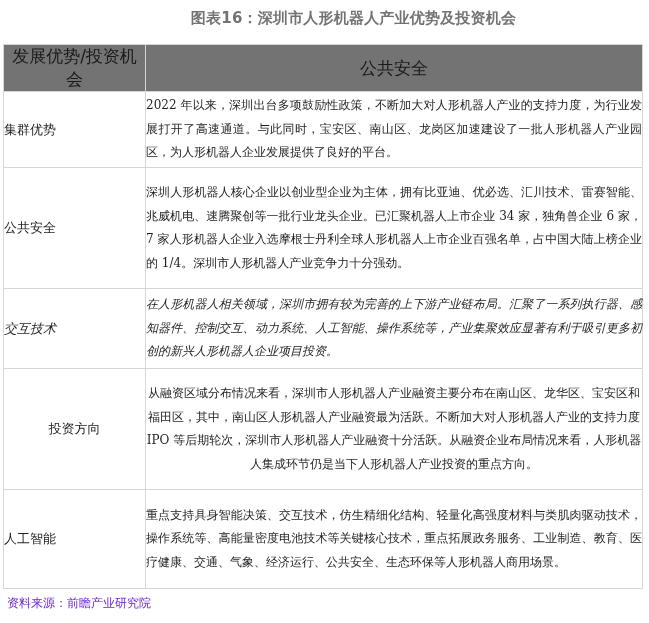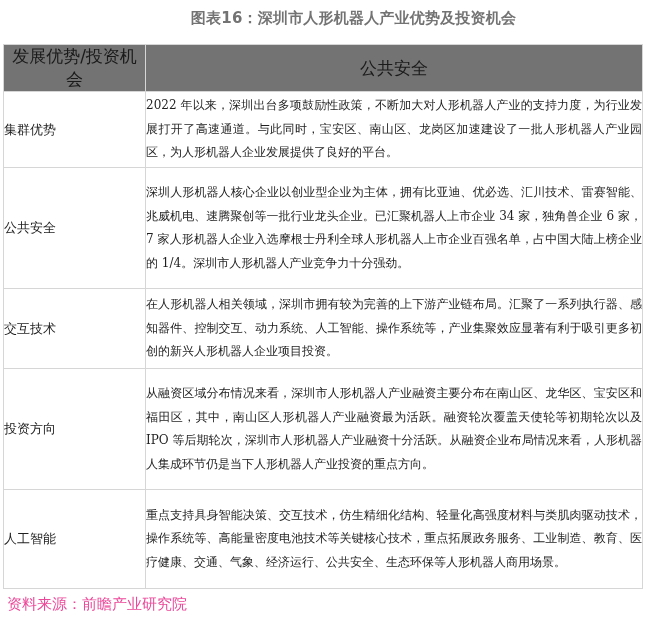--- a/index.html
+++ b/index.html
@@ -60,29 +60,29 @@
     td.detail {
       font-family: "DejaVu Serif", "Liberation Serif", serif;
       font-size: 12px;
       line-height: 23.5px;
       padding: 5px 6px 5px 9px;
       text-align: justify;
       text-justify: inter-character;
     }
     tr.r1 td { height: 75px; }
     tr.r2 td { height: 120px; }
-    tr.r3 td { height: 79px; }
-    tr.r4 td { height: 120px; }
+    tr.r3 td { height: 79px; font-style: italic; }
+    tr.r4 td { height: 120px; text-align: center; }
     tr.r5 td { height: 98px; }
     .footer-left {
       position: absolute;
       left: 7px;
       top: 595px;
-      font-size: 15px;
-      color: #ec4899;
+      font-size: 12px;
+      color: #6d28d9;
     }
     .footer-right {
       position: absolute;
       right: 6px;
       top: 595px;
       font-size: 12.5px;
       color: #333333;
       margin-top: 32px;
     }
   </style>
@@ -106,21 +106,21 @@
     <tr class="r2">
       <td class="label">公共安全</td>
       <td class="detail">深圳人形机器人核心企业以创业型企业为主体，拥有比亚迪、优必选、汇川技术、雷赛智能、兆威机电、速腾聚创等一批行业龙头企业。已汇聚机器人上市企业 34 家，独角兽企业 6 家，7 家人形机器人企业入选摩根士丹利全球人形机器人上市企业百强名单，占中国大陆上榜企业的 1/4。深圳市人形机器人产业竞争力十分强劲。</td>
     </tr>
     <tr class="r3">
       <td class="label">交互技术</td>
       <td class="detail">在人形机器人相关领域，深圳市拥有较为完善的上下游产业链布局。汇聚了一系列执行器、感知器件、控制交互、动力系统、人工智能、操作系统等，产业集聚效应显著有利于吸引更多初创的新兴人形机器人企业项目投资。</td>
     </tr>
     <tr class="r4">
       <td class="label">投资方向</td>
-      <td class="detail">从融资区域分布情况来看，深圳市人形机器人产业融资主要分布在南山区、龙华区、宝安区和福田区，其中，南山区人形机器人产业融资最为活跃。融资轮次覆盖天使轮等初期轮次以及 IPO 等后期轮次，深圳市人形机器人产业融资十分活跃。从融资企业布局情况来看，人形机器人集成环节仍是当下人形机器人产业投资的重点方向。</td>
+      <td class="detail">从融资区域分布情况来看，深圳市人形机器人产业融资主要分布在南山区、龙华区、宝安区和福田区，其中，南山区人形机器人产业融资最为活跃。不断加大对人形机器人产业的支持力度 IPO 等后期轮次，深圳市人形机器人产业融资十分活跃。从融资企业布局情况来看，人形机器人集成环节仍是当下人形机器人产业投资的重点方向。</td>
     </tr>
     <tr class="r5">
       <td class="label">人工智能</td>
       <td class="detail">重点支持具身智能决策、交互技术，仿生精细化结构、轻量化高强度材料与类肌肉驱动技术，操作系统等、高能量密度电池技术等关键核心技术，重点拓展政务服务、工业制造、教育、医疗健康、交通、气象、经济运行、公共安全、生态环保等人形机器人商用场景。</td>
     </tr>
   </tbody>
 </table>
 
 <div class="footer-left">资料来源：前瞻产业研究院</div>
 <div class="footer-right">@前瞻经济学人APP</div>

